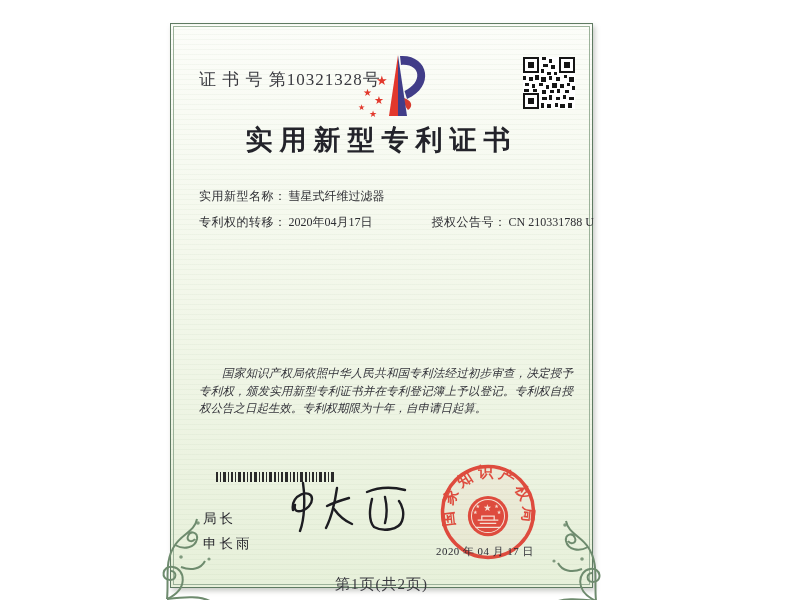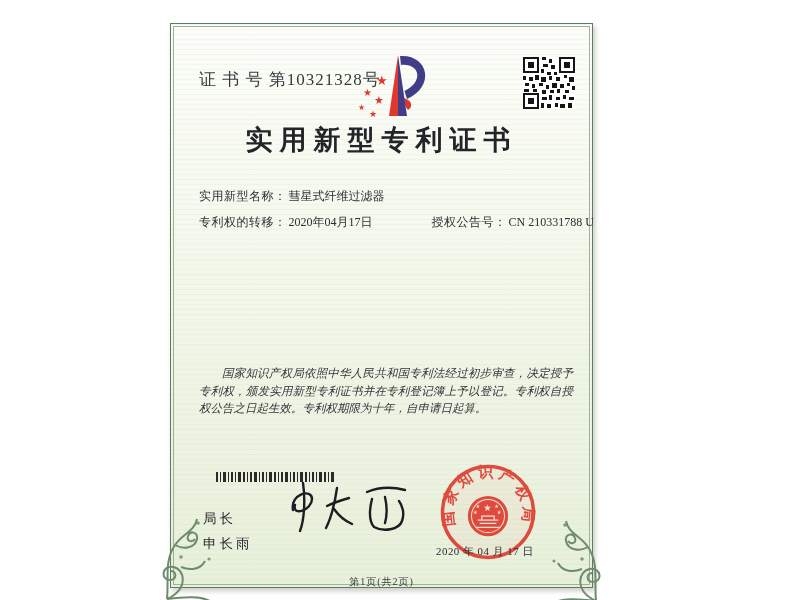--- a/index.html
+++ b/index.html
@@ -52,21 +52,21 @@
   .barcode{position:absolute;left:45px;top:448px;width:118px;height:10px;}
   .official{
     position:absolute;left:32px;top:462px;
     font-size:13.5px;font-weight:normal;color:#26262c;
     letter-spacing:3px;line-height:25px;margin-top:20px;
   }
   .signature{position:absolute;left:108px;top:452px;width:145px;height:62px;}
   .seal{position:absolute;left:255px;top:428px;width:124px;height:124px;}
   .pageno{
     position:absolute;left:0;top:551px;width:100%;text-align:center;
-    font-size:10px;color:#3a3a40;letter-spacing:1px;
+    font-size:15px;color:#3a3a40;letter-spacing:1px;
   }
   .orn-bl{position:absolute;left:-14px;bottom:-18px;width:96px;height:96px;}
   .orn-br{position:absolute;right:-14px;bottom:-20px;width:96px;height:96px;transform:scaleX(-1);}
 </style>
 </head>
 <body>
 
 <div class="stage">
   <div class="paper">
     <div class="innerframe"></div>

